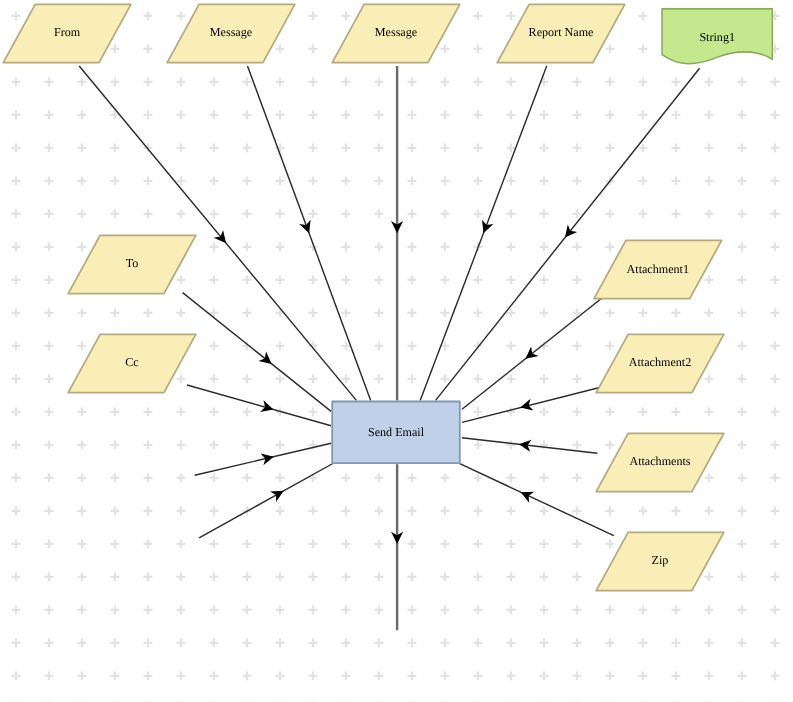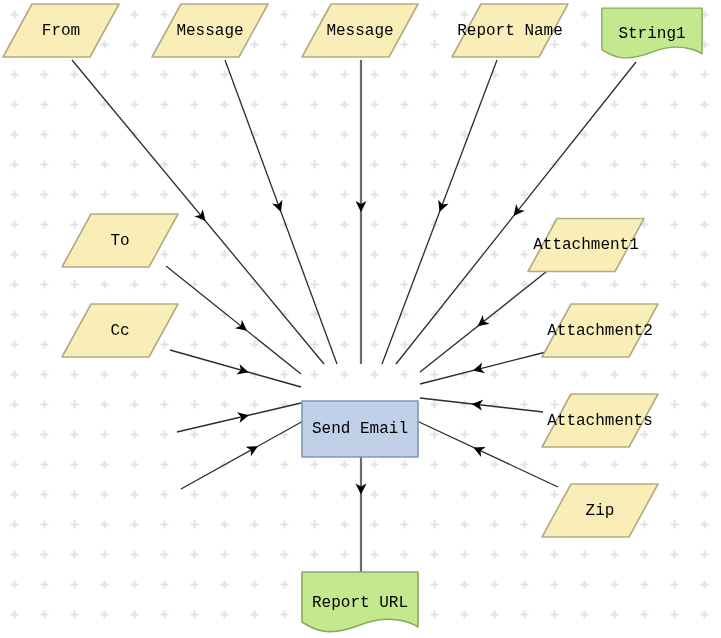--- a/index.html
+++ b/index.html
@@ -49,22 +49,22 @@
     width: 100%; height: 100%;
     overflow: visible;
   }
   .node .label {
     position: absolute;
     left: 0; top: 0;
     width: 100%; height: 100%;
     display: flex;
     align-items: center;
     justify-content: center;
-    font-family: Liberation Mono, monospace;
-    font-size: 16px;
+    font-family: Liberation Serif, serif;
+    font-size: 11px;
     color: #000000;
     white-space: nowrap;
     line-height: 1;
     user-select: none;
   }
   .node.overflow .label {
     overflow: visible;
   }
 </style>
 </head>
@@ -177,21 +177,21 @@
           <path d="M 30 1 L 117 1 L 88 54 L 1 54 Z" fill="#faeeb8" stroke="#b5aa7f" stroke-width="1.6" stroke-linejoin="round"></path>
         </svg>
         <div class="label">To</div>
       </div>
       <div class="node" style="left: 61px; top: 303px; width: 118px; height: 55px;">
         <svg viewBox="0 0 118 55">
           <path d="M 30 1 L 117 1 L 88 54 L 1 54 Z" fill="#faeeb8" stroke="#b5aa7f" stroke-width="1.6" stroke-linejoin="round"></path>
         </svg>
         <div class="label">Cc</div>
       </div>
-      <div class="node" style="left: 527px; top: 213px; width: 118px; height: 64px;">
+      <div class="node" style="left: 539px; top: 213px; width: 118px; height: 64px;">
         <svg viewBox="0 0 118 55">
           <path d="M 30 1 L 117 1 L 88 54 L 1 54 Z" fill="#faeeb8" stroke="#b5aa7f" stroke-width="1.6" stroke-linejoin="round"></path>
         </svg>
         <div class="label">Attachment1</div>
       </div>
       <div class="node" style="left: 541px; top: 303px; width: 118px; height: 55px; text-align: right;">
         <svg viewBox="0 0 118 55">
           <path d="M 30 1 L 117 1 L 88 54 L 1 54 Z" fill="#faeeb8" stroke="#b5aa7f" stroke-width="1.6" stroke-linejoin="round"></path>
         </svg>
         <div class="label">Attachment2</div>
@@ -201,27 +201,21 @@
           <path d="M 30 1 L 117 1 L 88 54 L 1 54 Z" fill="#faeeb8" stroke="#b5aa7f" stroke-width="1.6" stroke-linejoin="round"></path>
         </svg>
         <div class="label">Attachments</div>
       </div>
       <div class="node" style="left: 541px; top: 483px; width: 118px; height: 55px;">
         <svg viewBox="0 0 118 55">
           <path d="M 30 1 L 117 1 L 88 54 L 1 54 Z" fill="#faeeb8" stroke="#b5aa7f" stroke-width="1.6" stroke-linejoin="round"></path>
         </svg>
         <div class="label">Zip</div>
       </div>
-      <div class="node" style="left: 301px; top: 364px; width: 118px; height: 58px; margin-top: 36px;">
+      <div class="node" style="left: 301px; top: 364px; width: 118px; height: 58px;">
         <svg viewBox="0 0 118 58">
           <path d="M 1 1 L 117 1 L 117 57 L 1 57 Z" fill="#bfd0e8" stroke="#8497b0" stroke-width="1.6" stroke-linejoin="round"></path>
         </svg>
         <div class="label">Send Email</div>
       </div>
-      <div class="node" style="left: 301px; top: 571px; width: 118px; height: 64px;">
-        <svg viewBox="0 0 118 64">
-          <path d="M 1 1 L 117 1 L 117 56 C 117 56 94.4 40 59 54 C 25.96 67 11.8 58 1 51 Z" fill="#c3e88d" stroke="#8aa95e" stroke-width="1.6" stroke-linejoin="round"></path>
-        </svg>
-        <div class="label" style="padding-bottom: 12px;">Report URL</div>
-      </div>
     </div>
 
 </div>
 
 </body></html>

